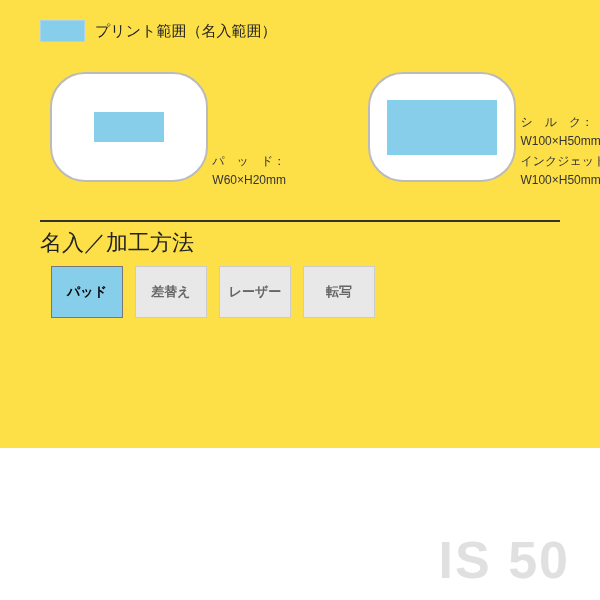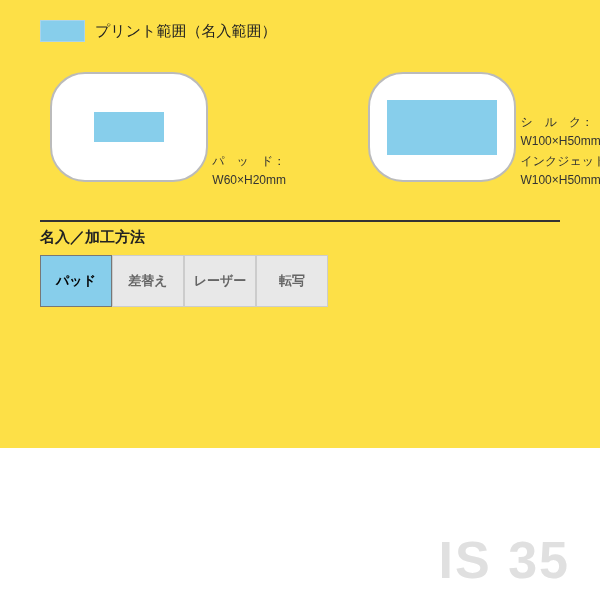--- a/index.html
+++ b/index.html
@@ -101,30 +101,31 @@
 
     
     .section-title-area {
       margin-top: 30px;
       margin-bottom: 8px;
       border-top: 2px solid #333;
       padding-top: 6px;
     }
 
     .section-title {
-      font-size: 15px;
-      font-weight: bold;
+      font-size: 22px;
+      font-weight: normal;
       color: #222;
     }
 
     
     .methods-row {
       display: flex;
-      gap: 0;
+      gap: 12px;
       border: none;
+      margin-left: 11px;
     }
 
     .method-btn {
       width: 72px;
       height: 52px;
       border: 1px solid #999;
       display: flex;
       align-items: center;
       justify-content: center;
       text-align: center;
@@ -198,13 +199,13 @@
 
   <div class="methods-row" id="methods-row">
   <div class="method-btn active">パッド</div>
       <div class="method-btn inactive">差替え</div>
       <div class="method-btn inactive">レーザー</div>
       <div class="method-btn inactive">転写</div>
     </div>
 
 </div>
 
-<div class="watermark">IS 35</div>
+<div class="watermark">IS 50</div>
 
 </body></html>

